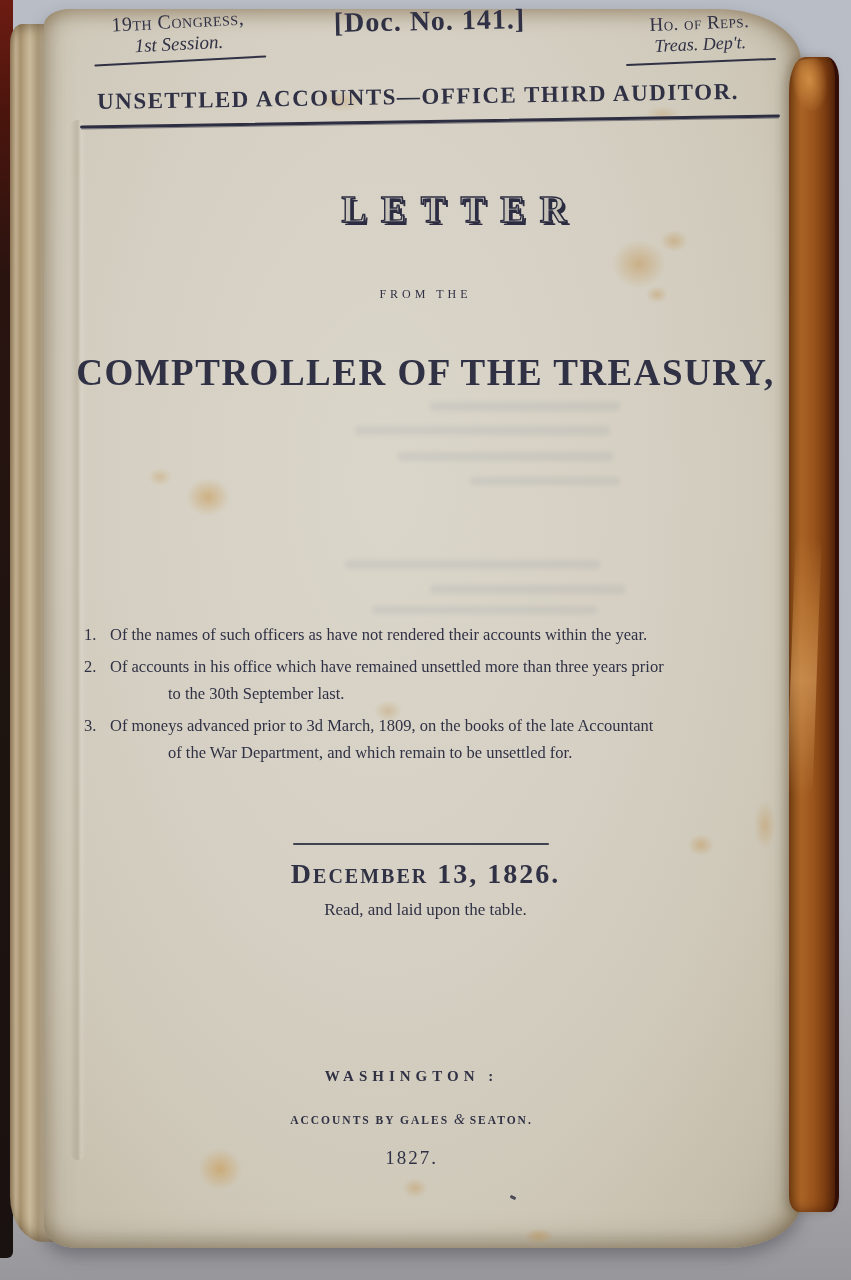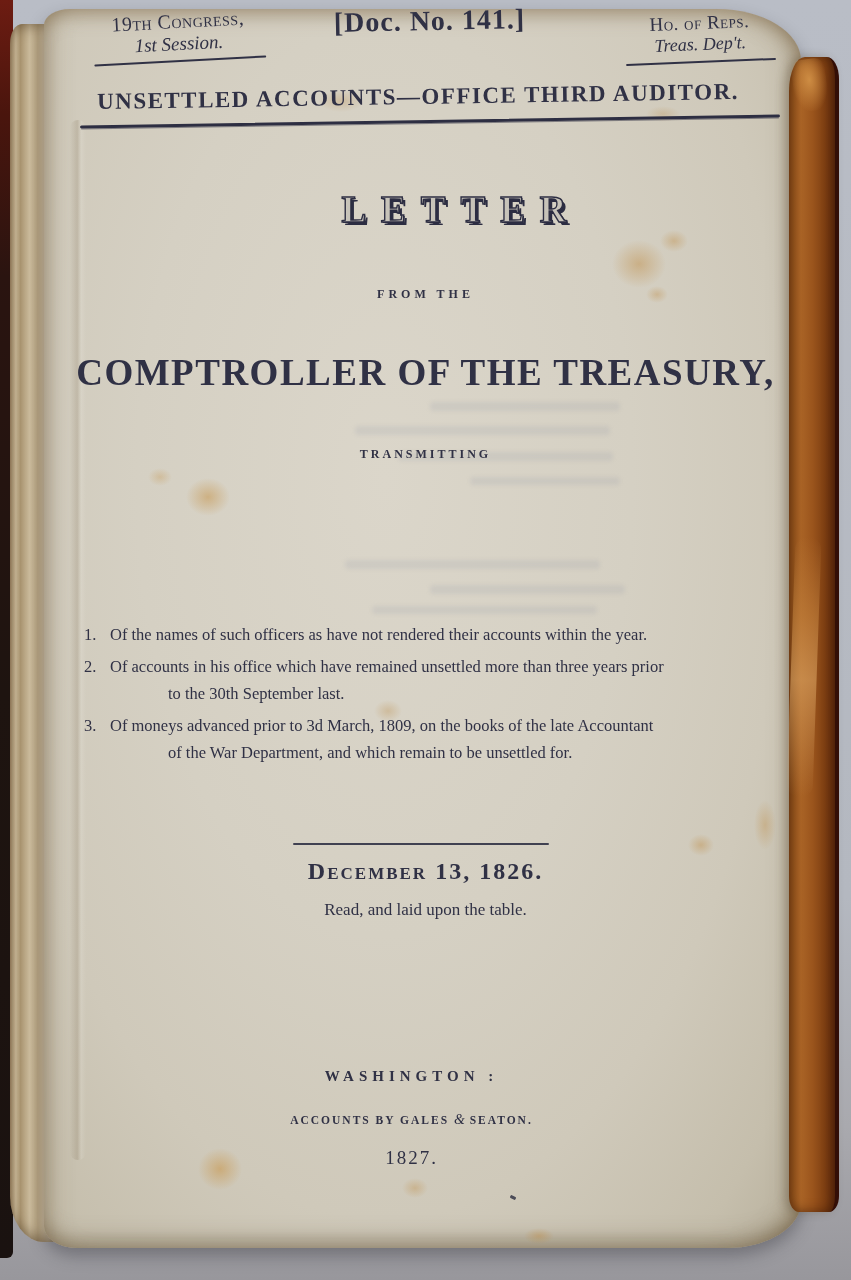--- a/index.html
+++ b/index.html
@@ -57,32 +57,32 @@
   .hdr-right .rule{width:150px;height:2px;background:#303145;margin:6px auto 0;border-radius:2px;}
 
   .caption{left:48px;top:84px;width:740px;text-align:center;font-weight:bold;font-size:23px;letter-spacing:1.5px;transform:rotate(-.9deg);}
   .caption-rule{left:80px;top:120px;width:700px;height:3px;background:#2d2e42;border-radius:2px;transform:rotate(-.9deg);
     box-shadow:0 2px 0 -1px rgba(45,46,66,.5);}
 
   .letter-head{top:188px;font-size:37px;font-weight:bold;letter-spacing:15px;
     color:rgba(213,208,195,.92);
     -webkit-text-stroke:1.4px #2c2d42;
     text-shadow:3px 3px 0 #2c2d42, 1px 1px 0 #2c2d42;margin-left:36px;}
-  .from-the{top:287px;font-size:12px;letter-spacing:4px;font-weight:bold;text-align:center;}
+  .from-the{top:287px;font-size:12px;letter-spacing:4px;font-weight:normal;text-align:center;}
   .author{top:351px;font-size:37px;font-weight:bold;letter-spacing:1.5px;}
   .transmitting{top:447px;font-size:12px;letter-spacing:3px;font-weight:bold;}
   .subject{top:530px;font-size:18px;font-weight:bold;letter-spacing:4.5px;}
 
   .list{left:84px;top:621px;width:702px;font-size:16.5px;line-height:27px;}
   .item{margin-bottom:5px;display:grid;grid-template-columns:26px 1fr;}
   .item .num{text-align:left;}
   .item .cont{padding-left:58px;}
 
   .date-rule{left:293px;top:843px;width:256px;height:2px;background:#303145;border-radius:2px;opacity:.9;}
-  .date-line{top:858px;font-variant:small-caps;font-weight:bold;font-size:24px;letter-spacing:2px;}
+  .date-line{top:858px;font-variant:small-caps;font-weight:bold;font-size:28px;letter-spacing:2px;}
   .read-line{top:900px;font-size:17px;}
 
   .imprint{left:0;top:0;width:851px;transform:translateX(-14px);}
   .city{position:absolute;left:0;top:1068px;width:100%;text-align:center;font-size:15px;font-weight:bold;letter-spacing:5px;}
   .printer{position:absolute;left:0;top:1112px;width:100%;text-align:center;font-size:11.5px;font-weight:bold;letter-spacing:2px;}
   .printer .amp{font-style:italic;font-size:14px;font-weight:normal;letter-spacing:0;}
   .year{position:absolute;left:0;top:1147px;width:100%;text-align:center;font-size:19px;letter-spacing:2px;}
 
   .fox{position:absolute;border-radius:50%;pointer-events:none;}
   .ghost{position:absolute;border-radius:4px;background:rgba(122,130,152,.13);filter:blur(2px);pointer-events:none;}
@@ -133,21 +133,20 @@
     <div class="l2">Treas. Dep't.</div>
     <div class="rule"></div>
   </div>
 
   <div class="abs caption">UNSETTLED ACCOUNTS—OFFICE THIRD AUDITOR.</div>
   <div class="abs caption-rule"></div>
 
   <div class="abs ctr letter-head">LETTER</div>
   <div class="abs ctr from-the">FROM THE</div>
   <div class="abs ctr author">COMPTROLLER OF THE TREASURY,</div>
-  <div class="abs ctr transmitting">TRANSMITTING</div>
 
   <div class="abs list">
     <div class="item">
       <span class="num">1.</span>
       <span>
         <span>Of the names of such officers as have not rendered their accounts within the year.</span>
       </span>
     </div>
     <div class="item">
       <span class="num">2.</span>

